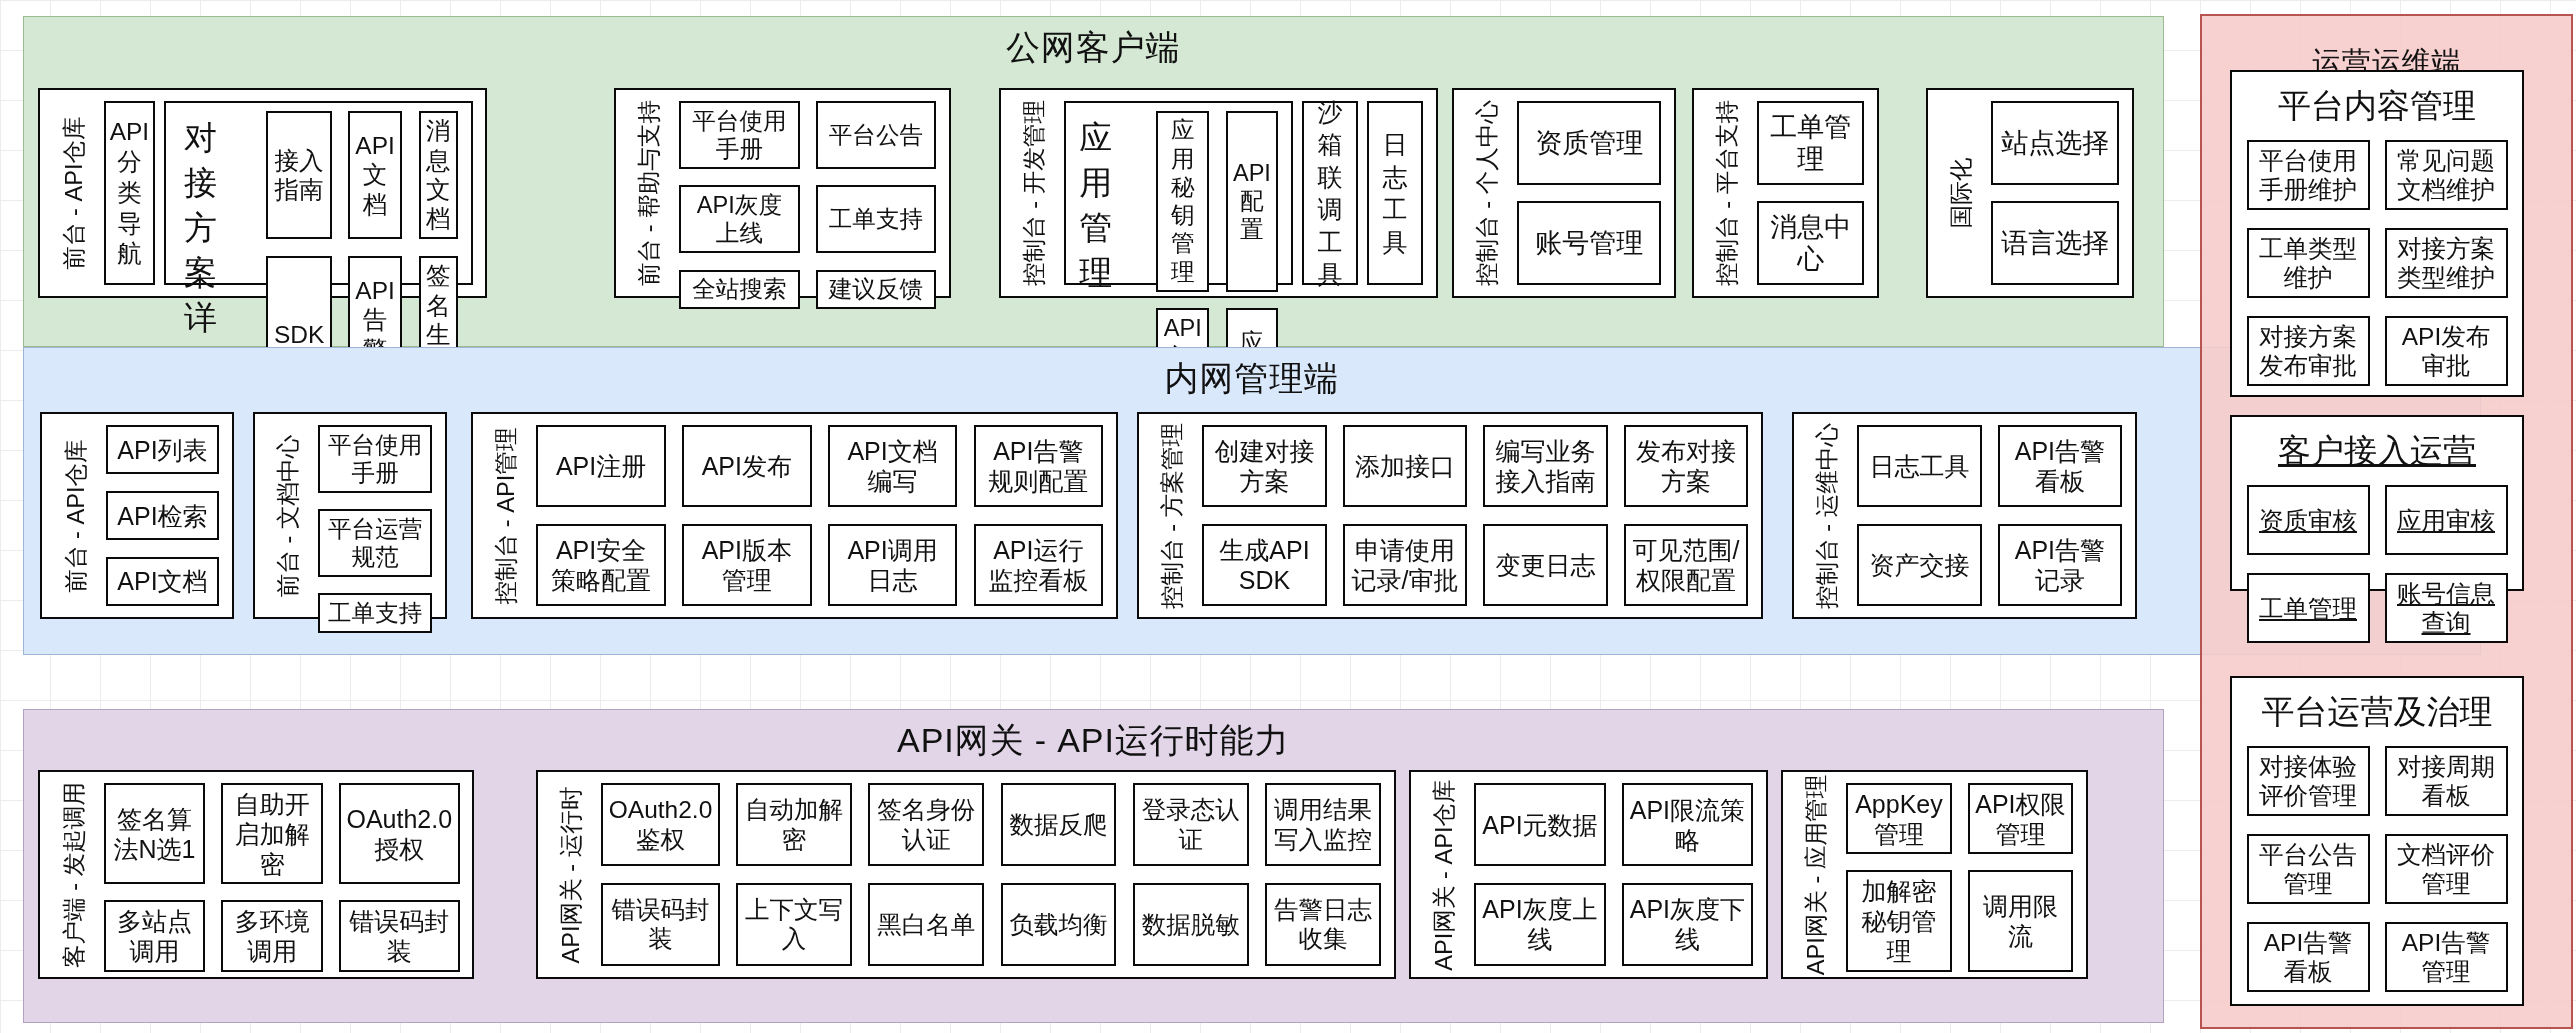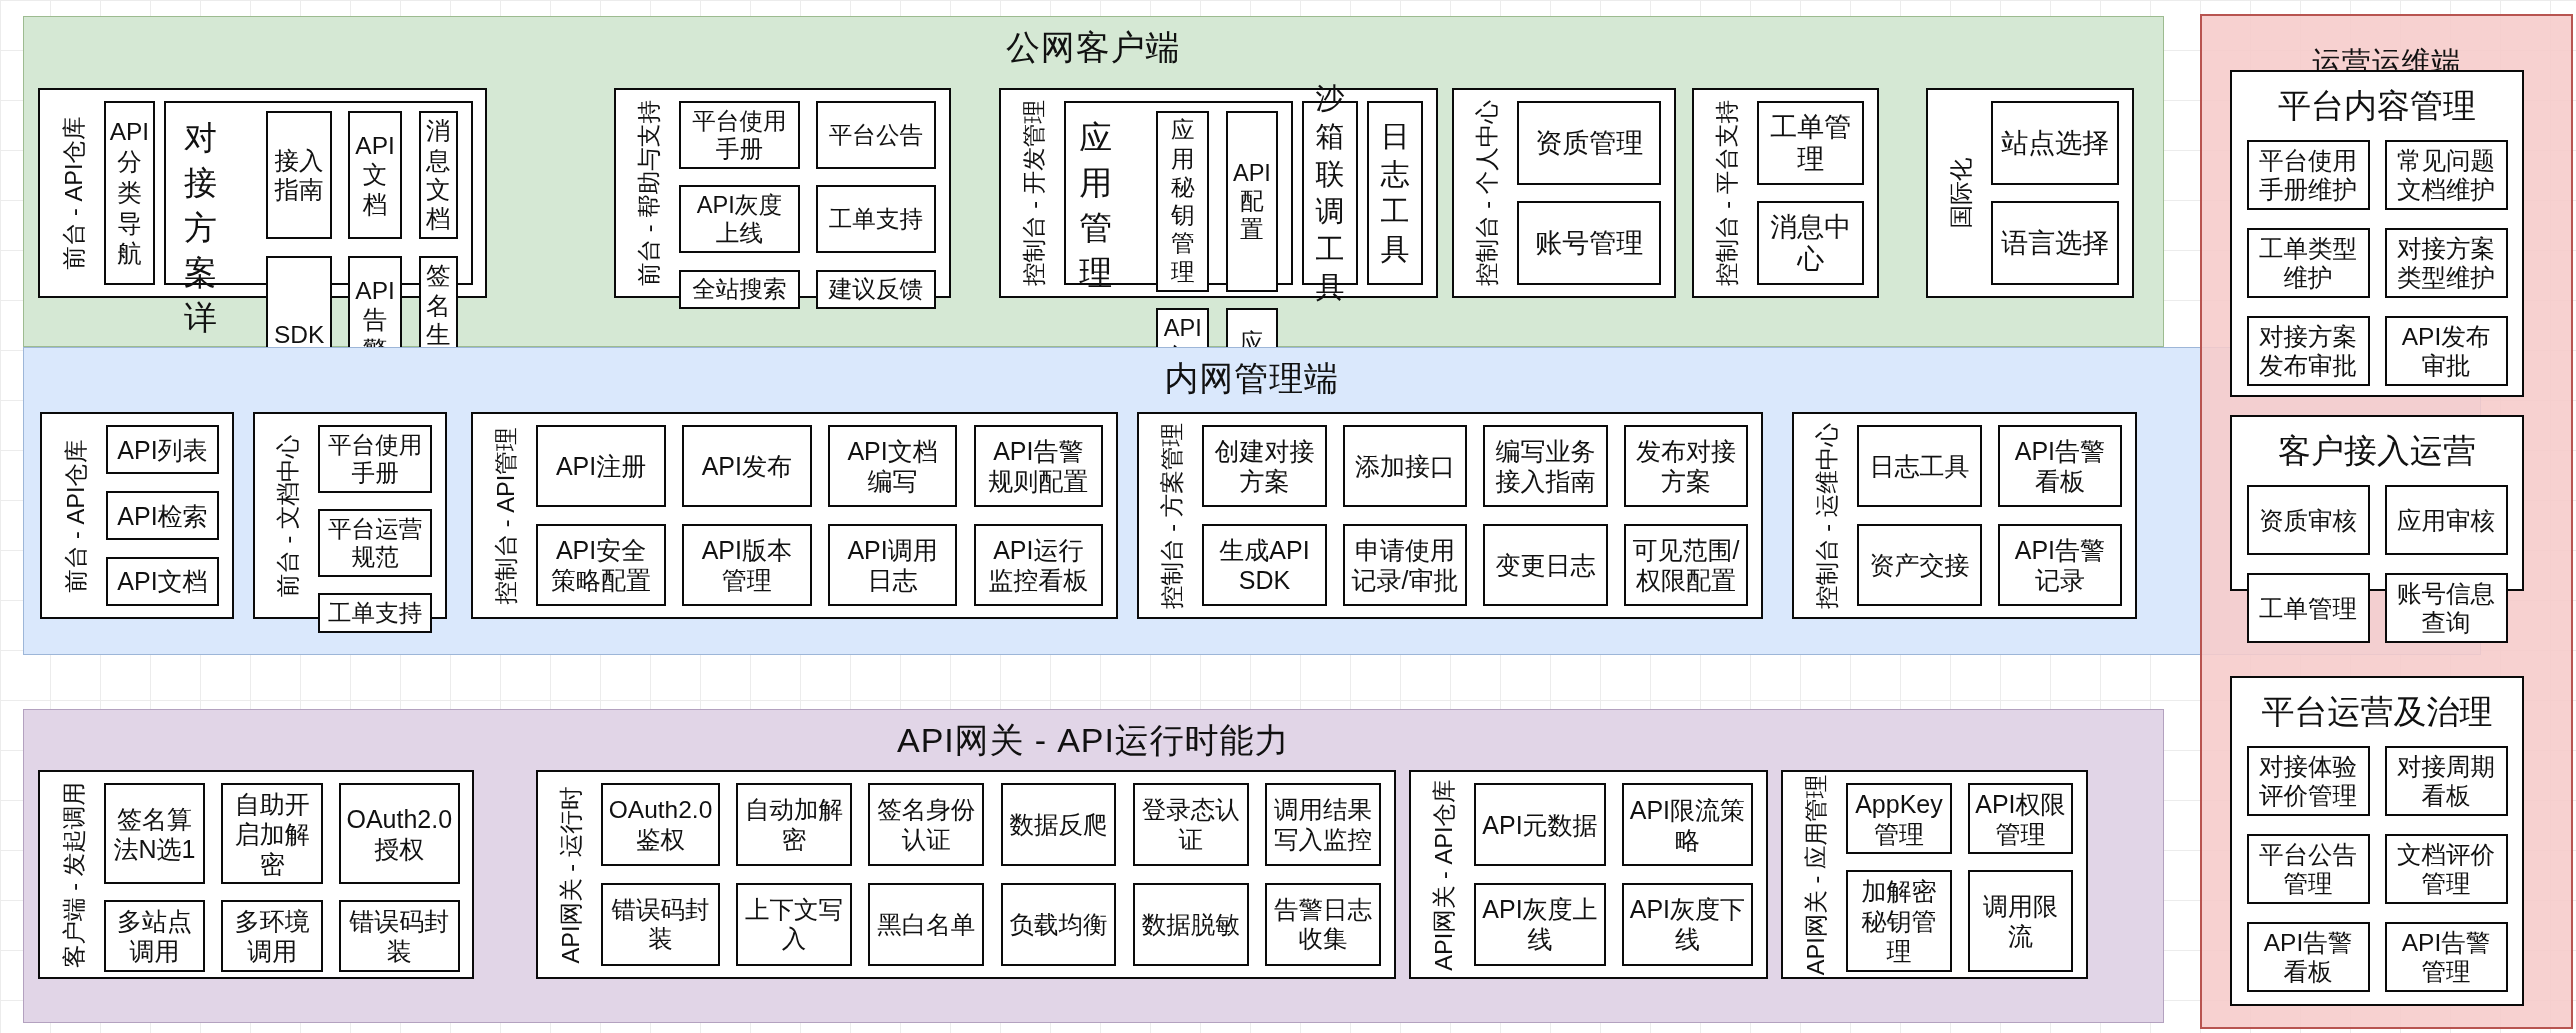--- a/index.html
+++ b/index.html
@@ -37,21 +37,21 @@
   .box { border:2.7px solid #0a0a0a; background:#fff; display:flex; align-items:center; justify-content:center;
          text-align:center; font-size:26px; line-height:1.2; padding:3.6px 5.4px; overflow-wrap:break-word; }
   .fs26 .box { font-size:23.6px; }
   .fs27 .box { font-size:24.5px; }
   .fs28 .box { font-size:25px; }
   .fs30 .box { font-size:27px; }
 
   .navbox { flex:0 0 51px; border:2.7px solid #0a0a0a; display:flex; align-items:center; justify-content:center;
             text-align:center; font-size:24.5px; line-height:1.25; word-break:break-all; padding:3.6px 1.8px; }
   .toolbox { flex:0 0 56px; border:2.7px solid #0a0a0a; display:flex; align-items:center; justify-content:center;
-             text-align:center; font-size:29px; line-height:1.3; word-break:break-all; padding:3.6px 1.8px; }
+             text-align:center; font-size:25px; line-height:1.3; word-break:break-all; padding:3.6px 1.8px; }
   .groupbox { flex:1; border:2.7px solid #0a0a0a; padding:7.3px 12.7px 11px; display:flex; flex-direction:row;gap:44px; }
   .group-title { text-align:center; font-size:33px; padding:5.4px 0 11px; }
   .groupbox .grid { flex:1; }
 
   .rsect { position:absolute; left:28px; width:294px; background:#fff; border:2.7px solid #0a0a0a;
            padding:7.3px 14.5px 12.7px; display:flex; flex-direction:column; }
   .rsect .grid { flex:1; grid-template-columns:repeat(2,1fr); gap:18px 15px; }
 </style>
 </head>
 <body>
@@ -281,21 +281,21 @@
       <div class="grid fs27">
           <div class="box">平台使用手册维护</div>
           <div class="box">常见问题文档维护</div>
           <div class="box">工单类型维护</div>
           <div class="box">对接方案类型维护</div>
           <div class="box">对接方案发布审批</div>
           <div class="box">API发布审批</div>
         </div>
     </div>
 
-    <div class="rsect" style="top:399px; height:176px;">
+    <div class="rsect" style="top:399px; height:176px;text-decoration:underline;">
       <div class="group-title">客户接入运营</div>
       <div class="grid fs27">
           <div class="box">资质审核</div>
           <div class="box">应用审核</div>
           <div class="box">工单管理</div>
           <div class="box">账号信息查询</div>
         </div>
     </div>
 
     <div class="rsect" style="top:660px; height:330px;">

